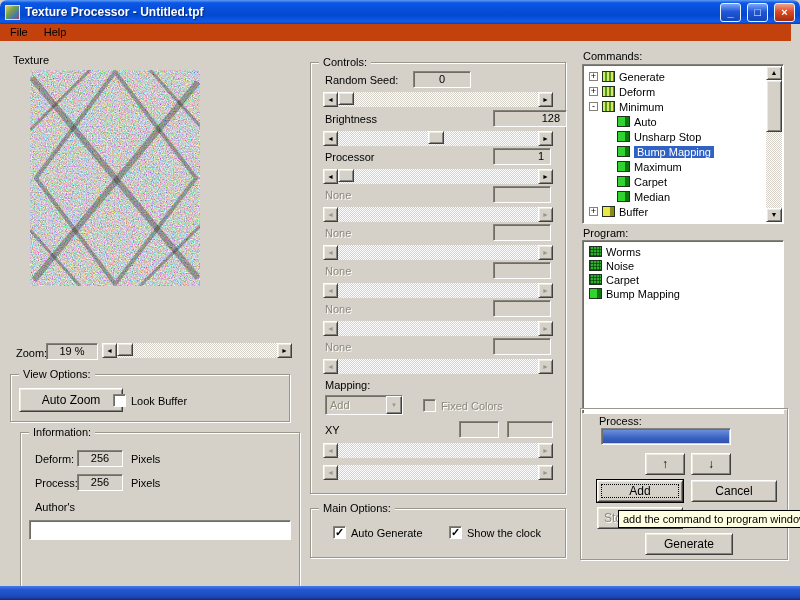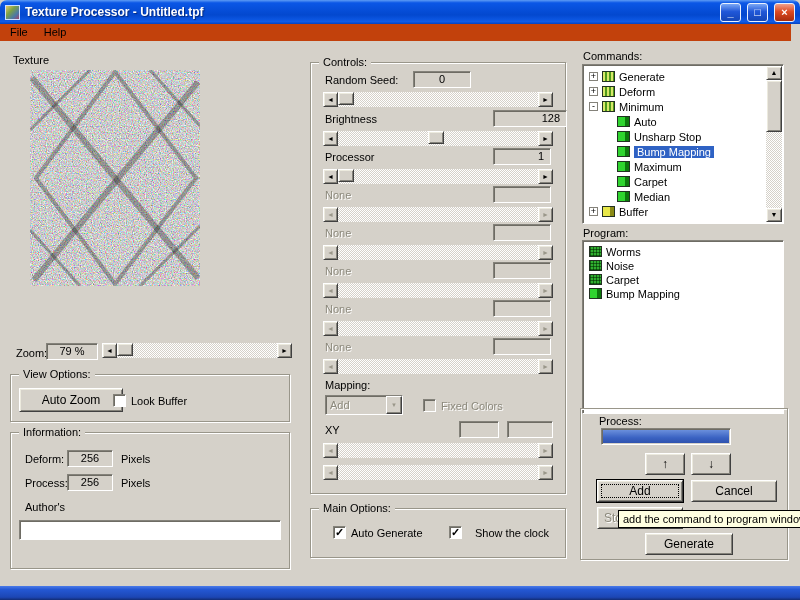--- a/index.html
+++ b/index.html
@@ -124,37 +124,37 @@
       <g stroke="#1a1a1a" fill="none" stroke-opacity="0.32">
         <path d="M2,8 L168,208" stroke-width="6"></path>
         <path d="M168,12 L4,210" stroke-width="6"></path>
         <path d="M85,2 L166,108 L85,214 L6,108 Z" stroke-width="4"></path>
         <path d="M0,60 L60,0 M110,216 L170,156 M0,160 L50,216 M120,0 L170,56" stroke-width="3"></path>
       </g>
     </svg>
   </div>
 
   <span class="lbl" style="left:16px;top:347px">Zoom:</span>
-  <div class="field center" style="left:46px;top:343px;width:52px">79 %</div>
+  <div class="field center" style="left:46px;top:343px;width:52px">19 %</div>
   <div class="hscroll" style="left:102px;top:343px;width:190px">
     <span class="sbtn">◄</span>
     <span class="strack">
         <span class="sthumb" style="left:0"></span>
       </span>
     <span class="sbtn">►</span>
   </div>
 
   <div class="group" style="left:10px;top:374px;width:280px;height:48px">
     <span class="glabel">View Options:</span>
     <div class="btn" style="left:8px;top:13px;width:104px;height:24px">Auto Zoom</div>
     <span class="cb" style="left:102px;top:19px"></span>
     <span class="lbl" style="left:120px;top:20px">Look Buffer</span>
   </div>
 
-  <div class="group" style="left:10px;top:432px;width:280px;height:137px">
+  <div class="group" style="left:20px;top:432px;width:280px;height:164px">
     <span class="glabel">Information:</span>
     <span class="lbl" style="left:14px;top:20px">Deform:</span>
     <div class="field center" style="left:56px;top:17px;width:46px">256</div>
     <span class="lbl" style="left:110px;top:20px">Pixels</span>
     <span class="lbl" style="left:14px;top:44px">Process:</span>
     <div class="field center" style="left:56px;top:41px;width:46px">256</div>
     <span class="lbl" style="left:110px;top:44px">Pixels</span>
     <span class="lbl" style="left:14px;top:68px">Author's</span>
     <input class="txt" style="left: 8px; top: 87px; width: 262px;" value="">
   </div>
@@ -253,21 +253,21 @@
       <span class="strack"></span>
       <span class="sbtn">►</span>
     </div>
   </div>
 
   <div class="group" style="left:310px;top:508px;width:256px;height:50px">
     <span class="glabel">Main Options:</span>
     <span class="cb" style="left:22px;top:17px">✓</span>
     <span class="lbl" style="left:40px;top:18px">Auto Generate</span>
     <span class="cb" style="left:138px;top:17px">✓</span>
-    <span class="lbl" style="left:164px;top:18px">Show the clock</span>
+    <span class="lbl" style="left:156px;top:18px">Show the clock</span>
   </div>
 
   <span class="lbl" style="left:583px;top:50px">Commands:</span>
 
   <div class="whitebox" style="left:582px;top:64px;width:202px;height:160px">
     <div class="titem" style="left:6px;top:4px">
       <span class="expander">+</span>
       <span class="nicon striped"></span>
       <span>Generate</span>
     </div>

